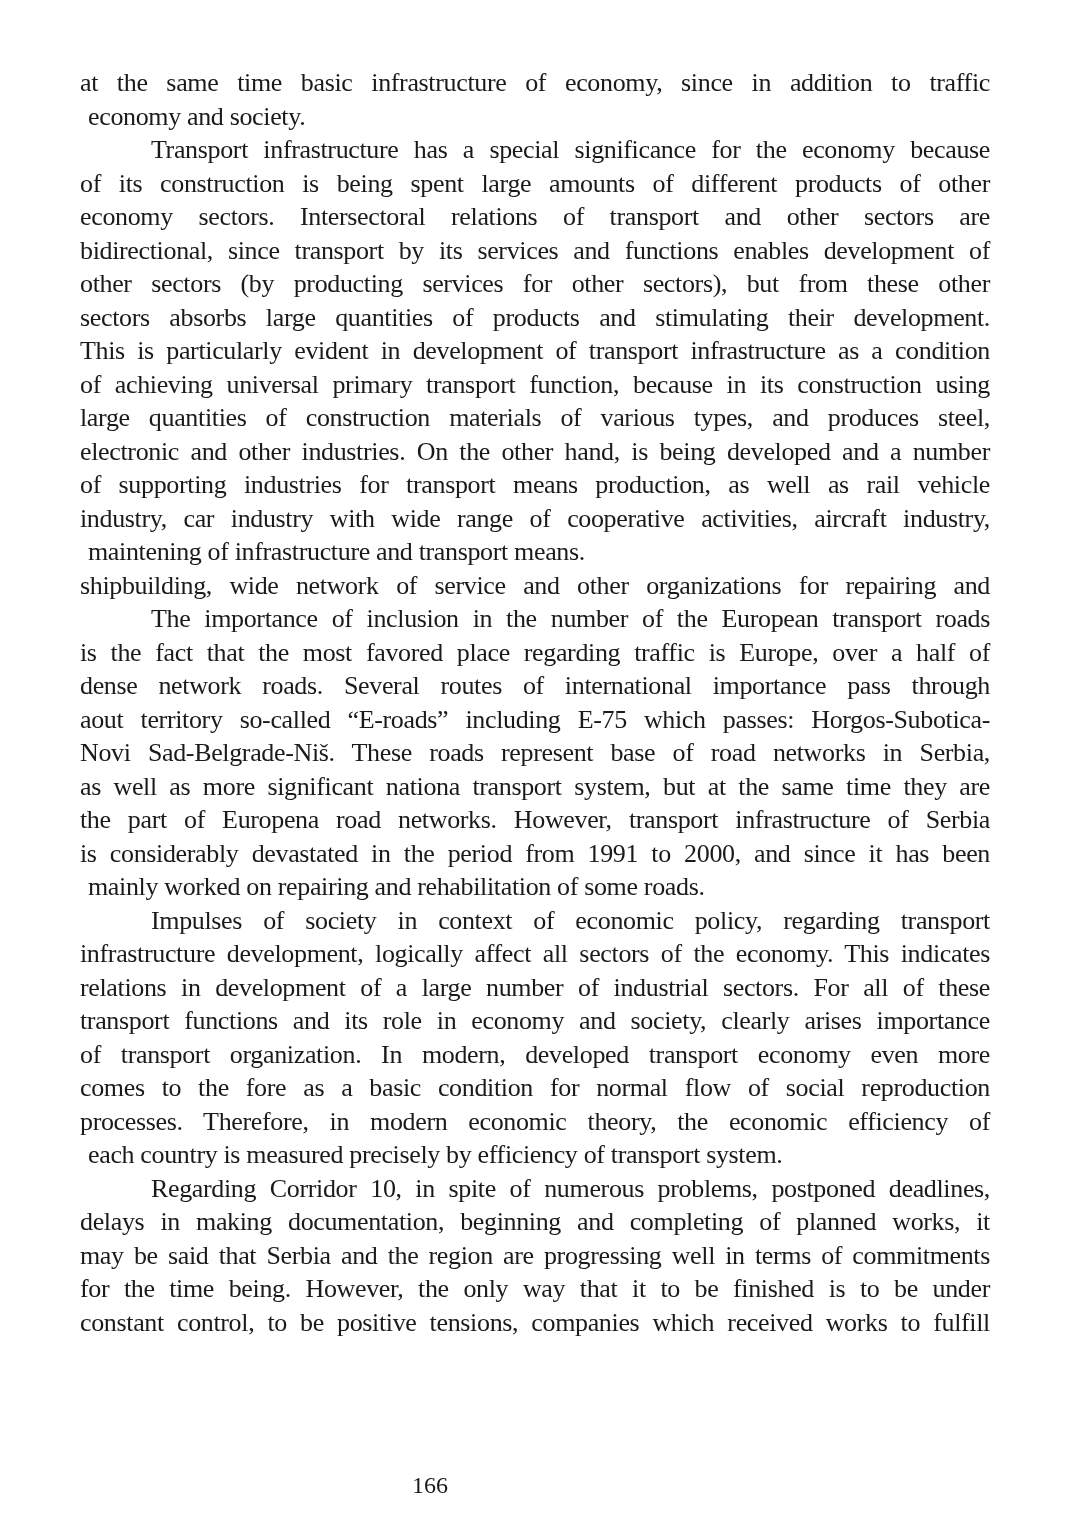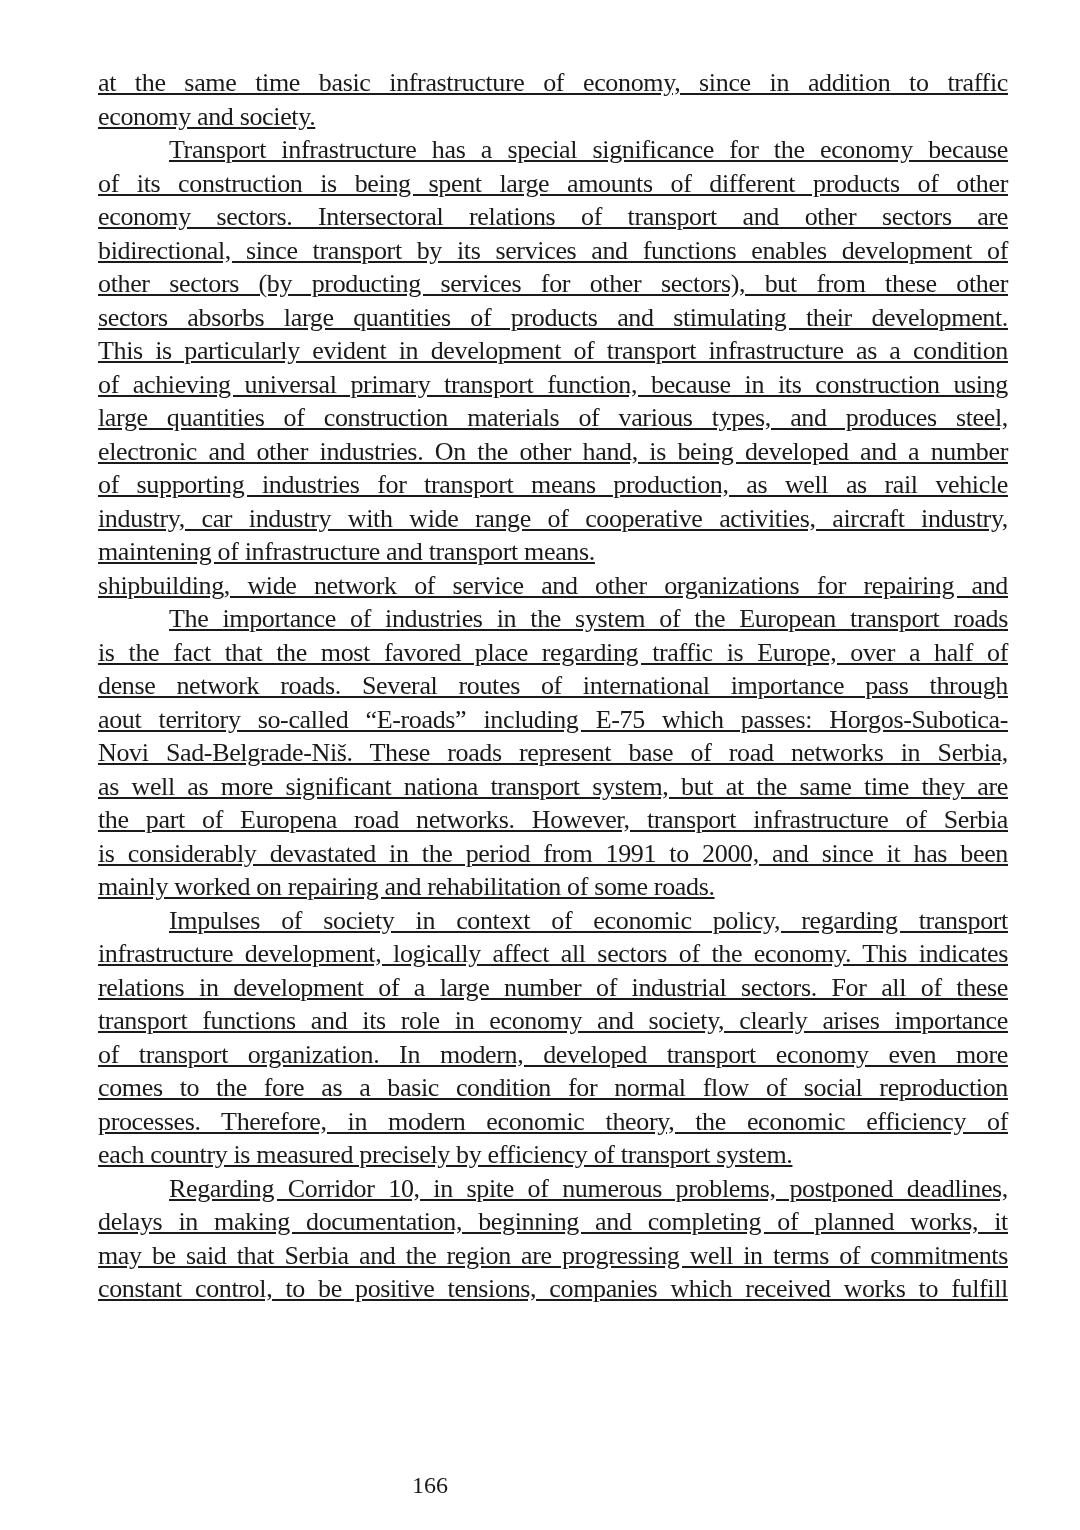--- a/index.html
+++ b/index.html
@@ -10,43 +10,43 @@
   body {
     width: 1080px;
     height: 1530px;
     position: relative;
     overflow: hidden;
     color: #1a1a1a;
     font-family: "Liberation Serif", "DejaVu Serif", serif;
   }
   .page {
     position: absolute;
-    left: 98px;
+    left: 80px;
     top: 66px;
     width: 910px;
-    text-decoration: underline;
   }
   .paragraph {
     margin: 0;
     padding: 0;
   }
   .line {
     display: block;
     height: 33.5px;
     line-height: 33.5px;
     font-size: 26px;
     white-space: nowrap;
     text-align: justify;
     text-align-last: justify;
     letter-spacing: -0.35px;
     word-spacing: 0px;
     overflow: visible;
   }
   .line.last {
     text-align-last: left;
+    margin-left: 8px;
   }
   .line.indent {
     padding-left: 71px;
   }
   .page-number {
     position: absolute;
     left: 0;
     width: 860px;
     top: 1470px;
     text-align: center;
@@ -75,21 +75,21 @@
     <span class="line">of achieving universal primary transport function, because in its construction using</span>
     <span class="line">large quantities of construction materials of various types, and produces steel,</span>
     <span class="line">electronic and other industries. On the other hand, is being developed and a number</span>
     <span class="line">of supporting industries for transport means production, as well as rail vehicle</span>
     <span class="line">industry, car  industry with  wide range of cooperative activities, aircraft industry,</span>
     <span class="line last">maintening of infrastructure and transport means.</span>
     <span class="line">shipbuilding,  wide network of service and other organizations for  repairing and</span>
   </div>
 
   <div class="paragraph">
-    <span class="line indent">The importance of industries in the system of the European transport roads</span>
+    <span class="line indent">The importance of inclusion in the number of the European transport roads</span>
     <span class="line">is the fact that the most favored place regarding traffic is Europe, over a half of</span>
     <span class="line">dense network roads.  Several routes of international importance pass through</span>
     <span class="line">aout territory so-called “E-roads” including E-75 which passes: Horgos-Subotica-</span>
     <span class="line">Novi Sad-Belgrade-Niš. These roads represent base of road networks in Serbia,</span>
     <span class="line">as well as more significant nationa transport system, but at the same time they are</span>
     <span class="line">the part of Europena road networks. However, transport infrastructure of Serbia</span>
     <span class="line">is considerably devastated in the period from 1991 to 2000, and since it has been</span>
     <span class="line last">mainly worked on repairing and rehabilitation of some roads.</span>
   </div>
 
@@ -101,18 +101,19 @@
     <span class="line">of transport organization.  In modern, developed transport economy even more</span>
     <span class="line">comes to the fore as a basic condition for normal flow of social reproduction</span>
     <span class="line">processes. Therefore, in modern economic theory, the economic efficiency of</span>
     <span class="line last">each country is measured precisely by efficiency of transport system.</span>
   </div>
 
   <div class="paragraph">
     <span class="line indent">Regarding Corridor 10, in spite of numerous problems, postponed deadlines,</span>
     <span class="line">delays in making documentation, beginning and completing of planned works, it</span>
     <span class="line">may be said that Serbia and the region are progressing well in terms of commitments</span>
+    <span class="line">for the time being. However, the only way that it  to be finished is to be under</span>
     <span class="line">constant control, to be positive tensions, companies which received works to fulfill</span>
   </div>
 
 </div>
 
 <div class="page-number">166</div>
 
 </body></html>

